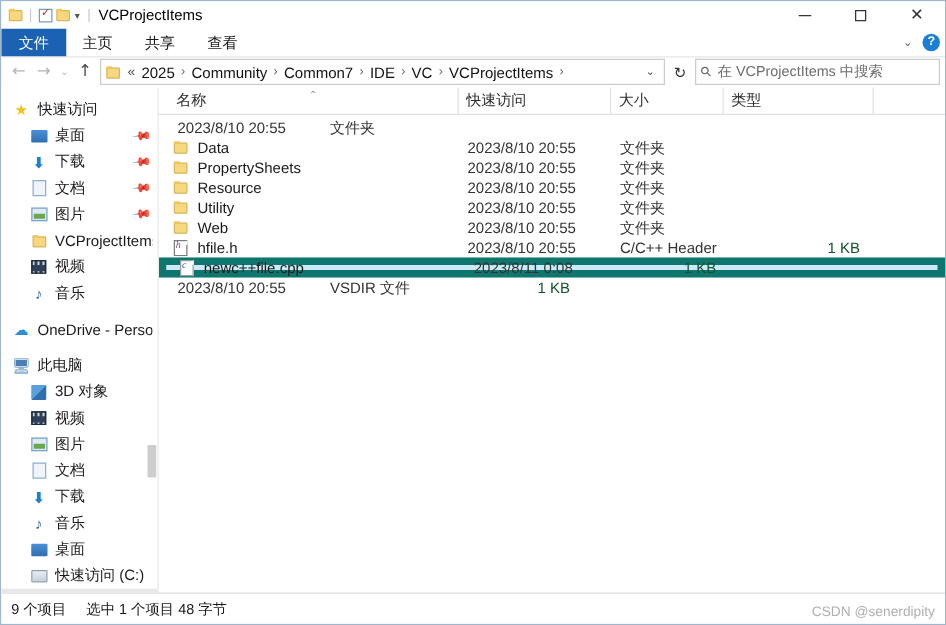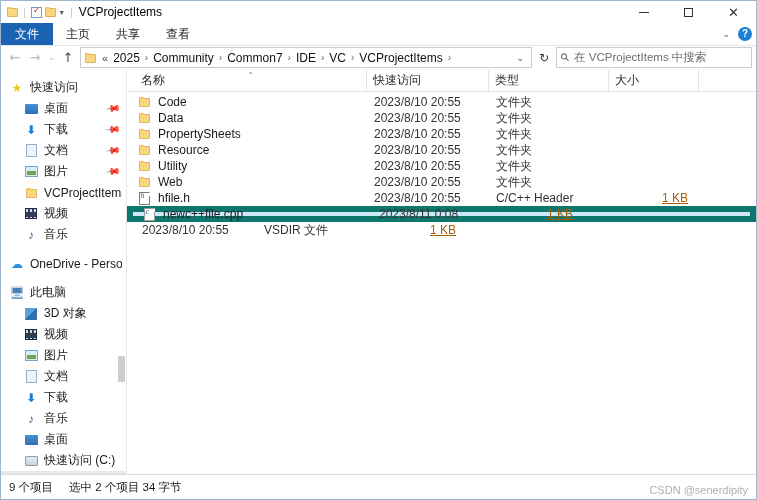--- a/index.html
+++ b/index.html
@@ -395,21 +395,21 @@
     border: 1px solid transparent;
   }
   .row.selected {
     background: #cde8f7;
     border: 6px solid #0f766e;
   }
   .cell { overflow: hidden; white-space: nowrap; box-sizing: border-box; padding-left: 6px; }
   .cell.name { width: 232px; display: flex; align-items: center; padding-left: 0; }
   .cell.date { width: 122px; color: #333; }
   .cell.type { width: 120px; color: #333; }
-  .cell.size { width: 90px; color: #a16207; text-align: right; padding-right: 12px; text-decoration: underline; }
+  .cell.size { width: 90px; color: #14532d; text-align: right; padding-right: 12px; }
   .row-ico {
     width: 16px; min-width: 16px; height: 14px;
     margin-right: 6px;
     display: flex; align-items: center; justify-content: center;
   }
   .file-ico {
     width: 11px; height: 13px;
     background: #ffffff;
     border: 1px solid #9a9a9a;
     box-sizing: border-box;
@@ -655,38 +655,32 @@
     <div class="filepane">
 
       <div class="colheader">
         <div class="col col-name">
           <span>名称</span>
           <span class="sortmark">⌃</span>
         </div>
         <div class="col col-date">
           <span>快速访问</span>
         </div>
+        <div class="col col-size">
+          <span>大小</span>
+        </div>
         <div class="col col-type">
           <span>类型</span>
         </div>
-        <div class="col col-size">
-          <span>大小</span>
-        </div>
         <div class="col col-rest"></div>
       </div>
 
       <div class="rows">
 
         <div class="row">
-          <div class="cell name">
-            <span class="row-ico">
-                <i class="folder-ico"></i>
-              </span>
-            <span>Code</span>
-          </div>
           <div class="cell date">2023/8/10 20:55</div>
           <div class="cell type">文件夹</div>
           <div class="cell size"></div>
         </div>
 
         <div class="row">
           <div class="cell name">
             <span class="row-ico">
                 <i class="folder-ico"></i>
               </span>
@@ -773,17 +767,17 @@
           <div class="cell type">VSDIR 文件</div>
           <div class="cell size">1 KB</div>
         </div>
 
       </div>
     </div>
   </div>
 
   <div class="statusbar">
     <span class="st-count">9 个项目</span>
-    <span class="st-sel">选中 2 个项目  34 字节</span>
+    <span class="st-sel">选中 1 个项目  48 字节</span>
     <span class="watermark">CSDN @senerdipity</span>
   </div>
 
 </div>
 
 </body></html>

